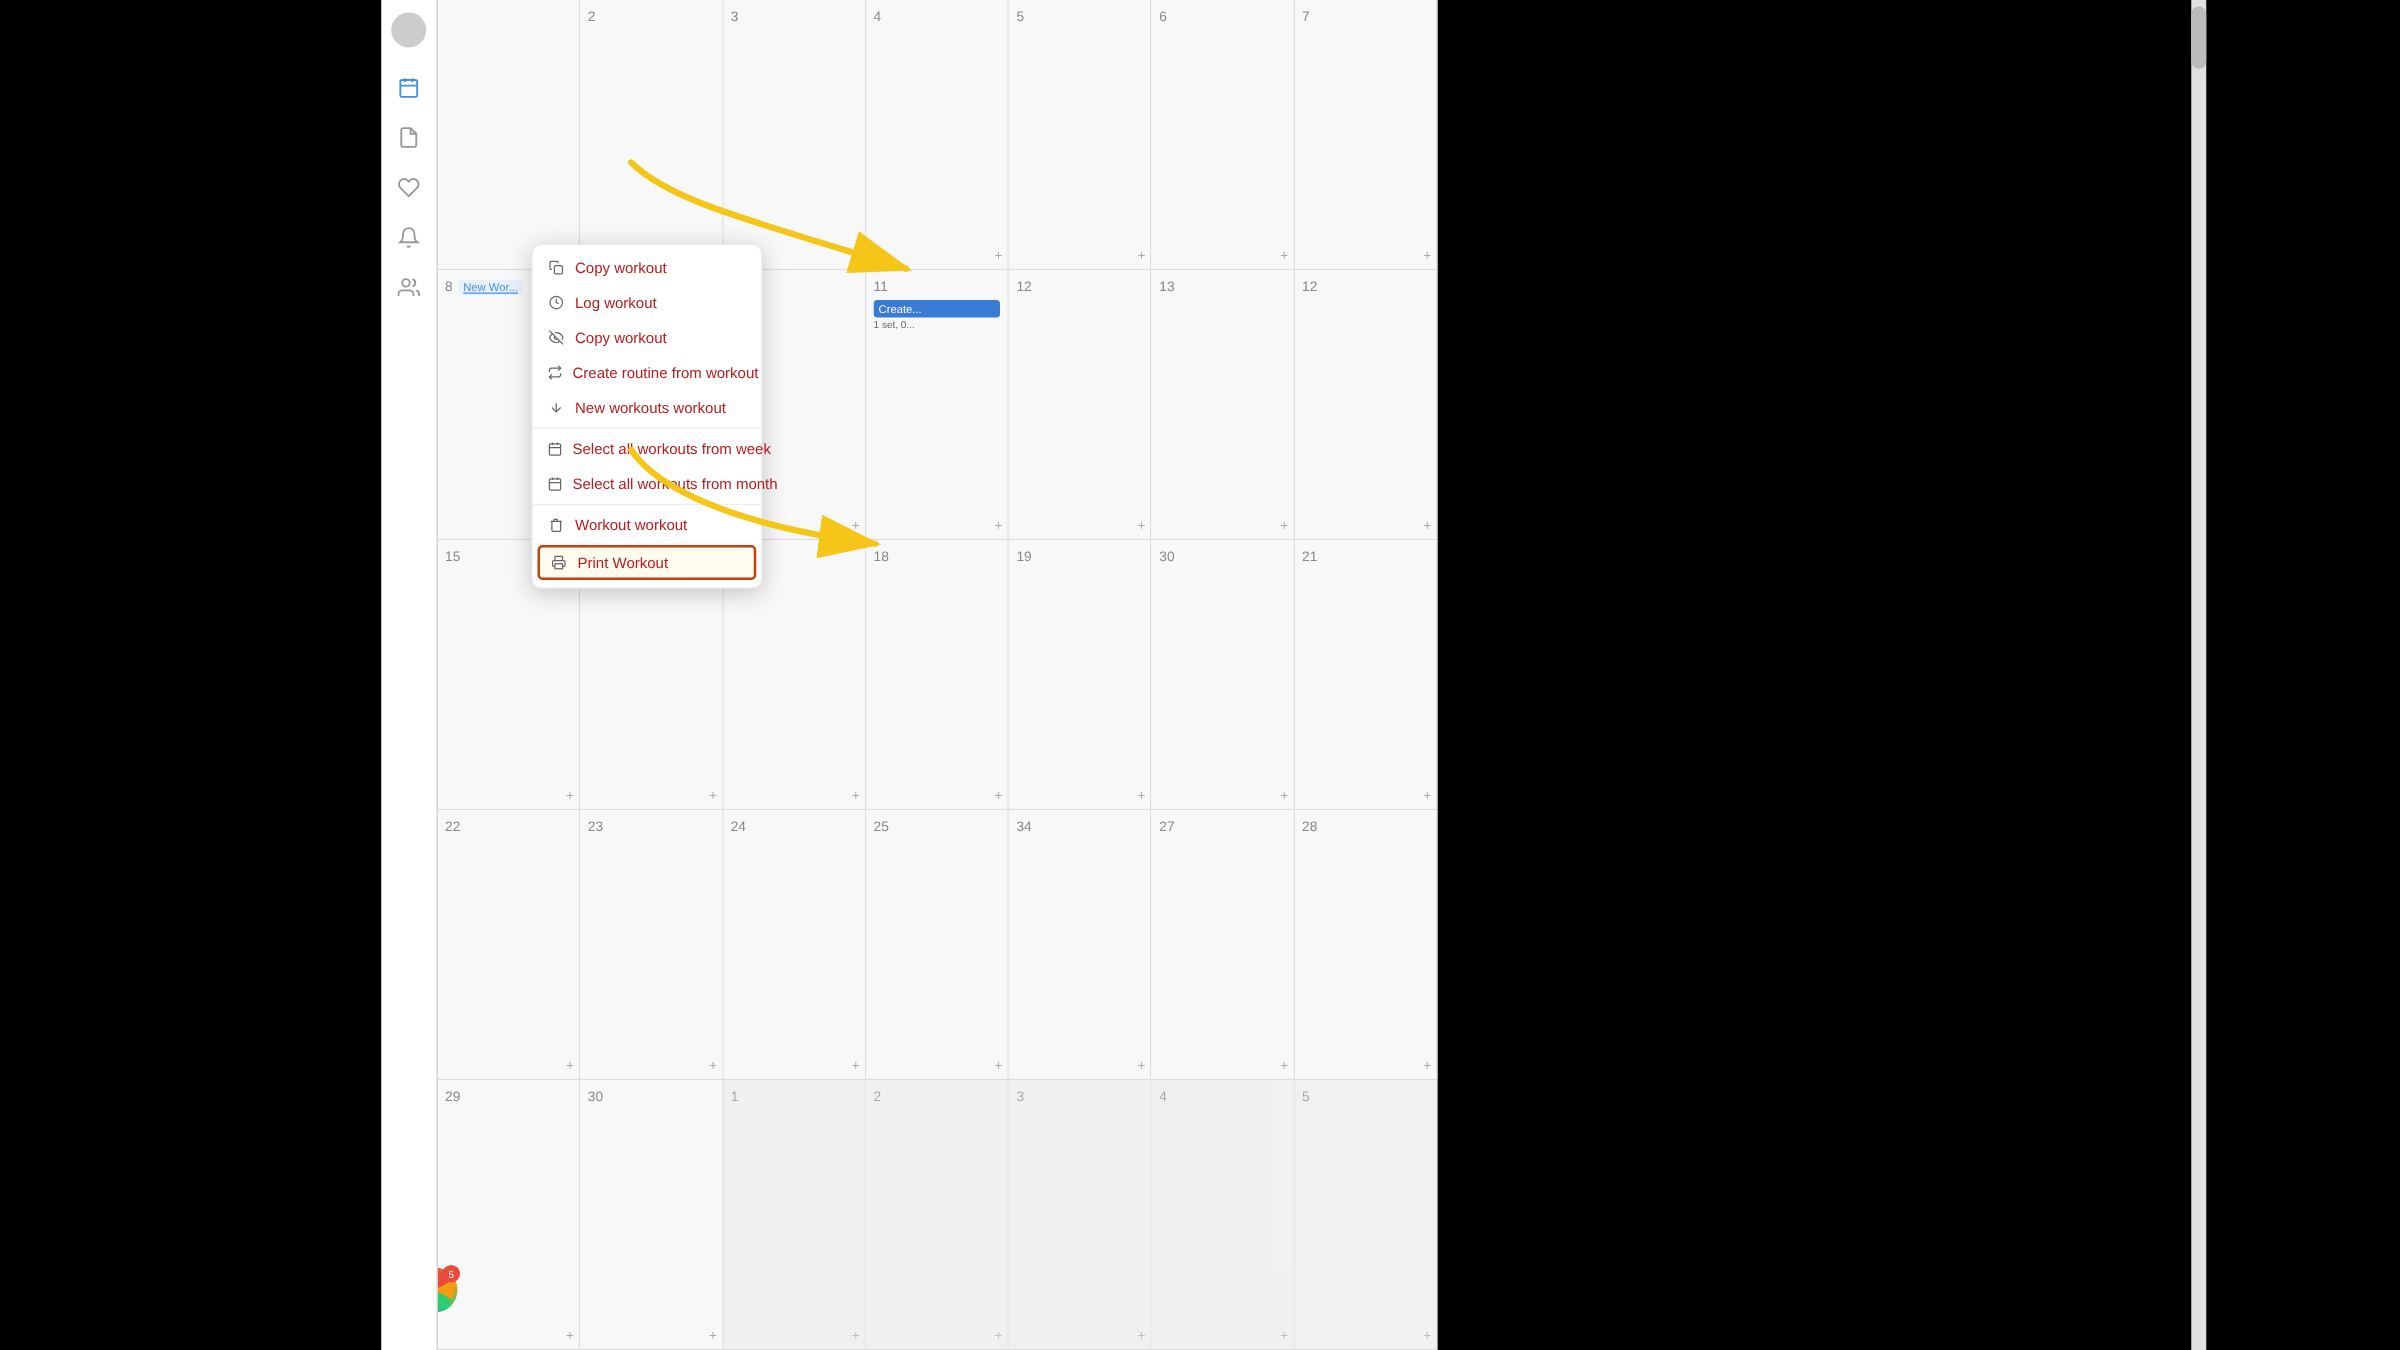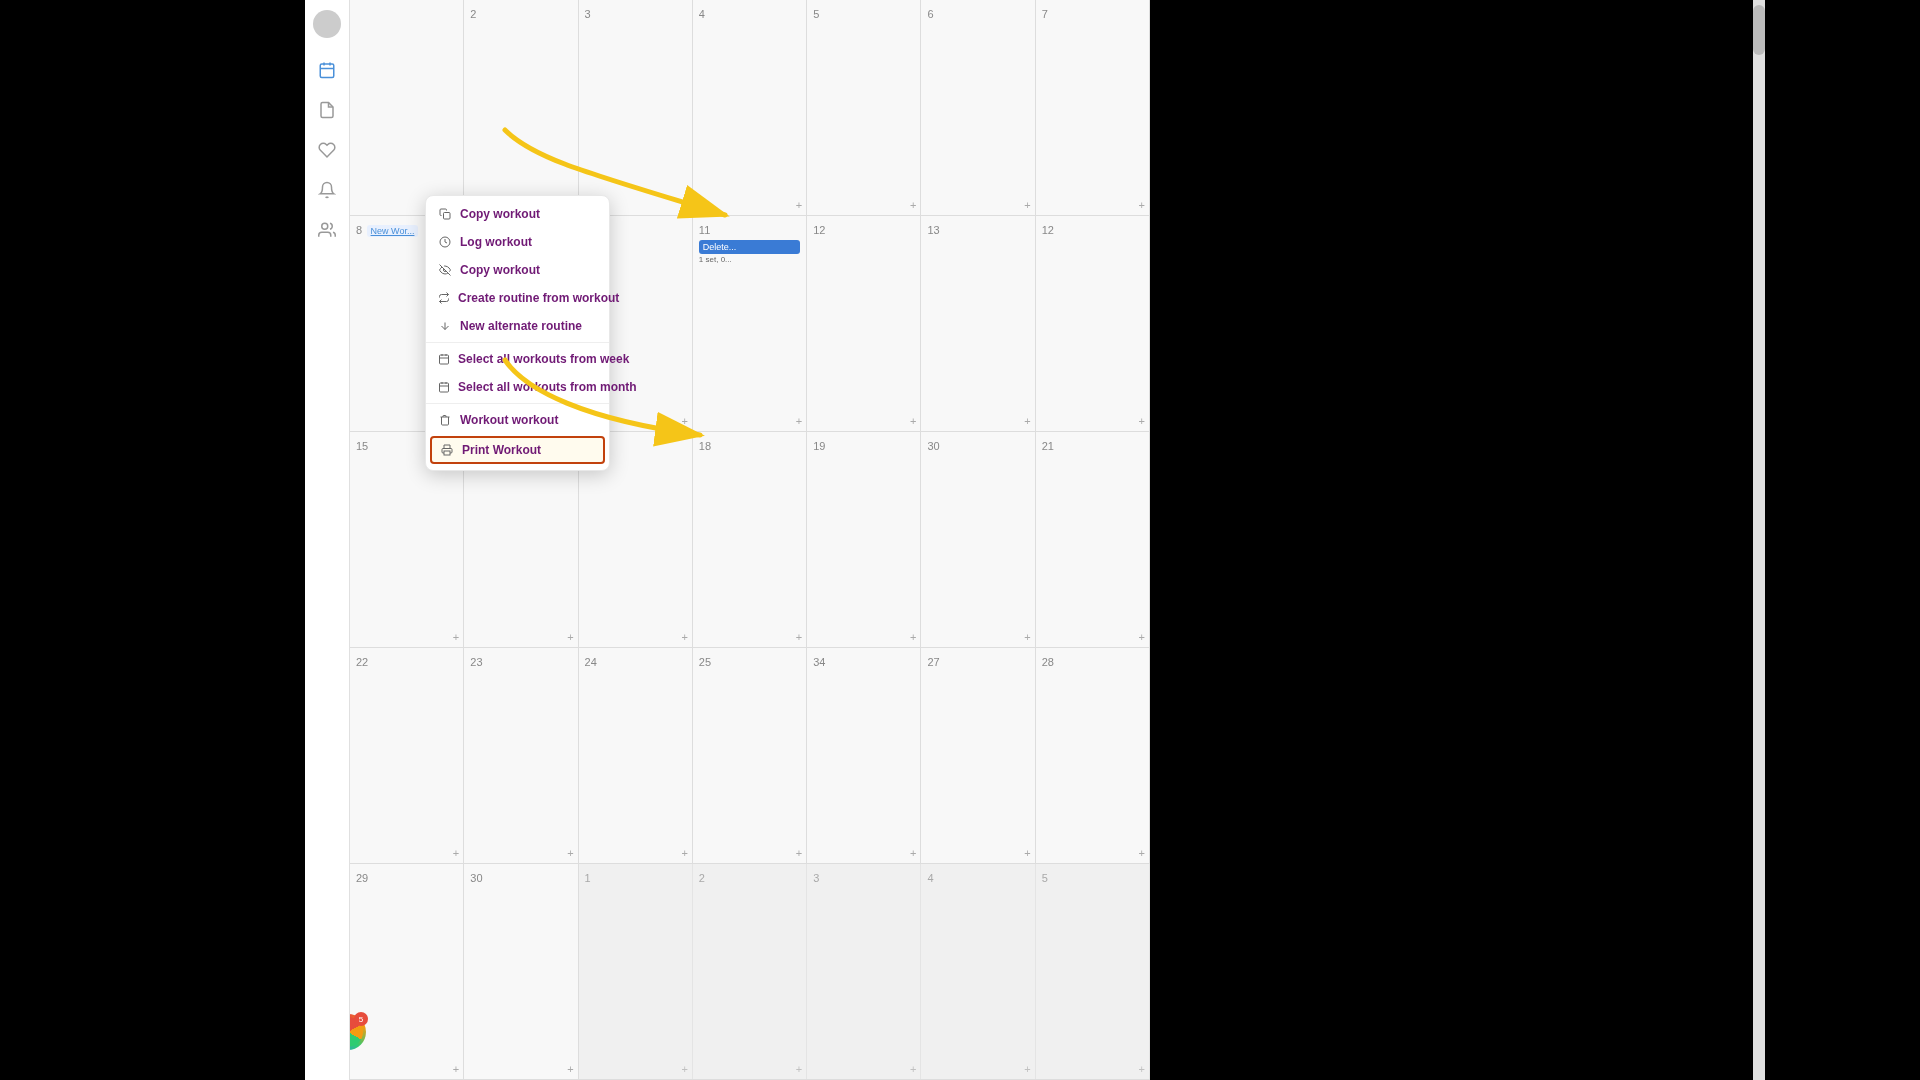--- a/index.html
+++ b/index.html
@@ -118,24 +118,23 @@
       padding: 4px 0;
       border: 1px solid #e8e8e8;
     }
 
     .context-menu-item {
       display: flex;
       align-items: center;
       gap: 8px;
       padding: 7px 12px;
       font-size: 12px;
-      color: #701a75;
+      color: #b91c1c;
       cursor: pointer;
       white-space: nowrap;
-      font-weight: bold;
     }
 
     .context-menu-item.highlighted {
       background: #fffbee;
       border: 2px solid #c2410c;
       border-radius: 4px;
       margin: 2px 4px;
       padding: 5px 8px;
     }
 
@@ -289,21 +288,21 @@
       <div class="calendar-cell">
         <span class="cell-number">9</span>
         <span class="cell-plus">+</span>
       </div>
       <div class="calendar-cell">
         <span class="cell-number">10</span>
         <span class="cell-plus">+</span>
       </div>
       <div class="calendar-cell" style="position:relative;">
         <span class="cell-number">11</span>
-        <div style="background:#3a7bd5; color:white; border-radius:3px; padding:2px 4px; font-size:9px; margin-top:2px;">Delete...</div>
+        <div style="background:#3a7bd5; color:white; border-radius:3px; padding:2px 4px; font-size:9px; margin-top:2px;">Create...</div>
         <div style="font-size:8px; color:#666; margin-top:1px;">1 set, 0...</div>
         <span class="cell-plus">+</span>
       </div>
       <div class="calendar-cell">
         <span class="cell-number">12</span>
         <span class="cell-plus">+</span>
       </div>
       <div class="calendar-cell">
         <span class="cell-number">13</span>
         <span class="cell-plus">+</span>
@@ -448,21 +447,21 @@
     </span>
     <span>Create routine from workout</span>
   </div>
   <div class="context-menu-item">
     <span class="icon">
       <svg width="12" height="12" viewBox="0 0 24 24" fill="none" stroke="#666" stroke-width="2">
         <line x1="12" y1="5" x2="12" y2="19"></line>
           <polyline points="19 12 12 19 5 12"></polyline>
       </svg>
     </span>
-    <span>New alternate routine</span>
+    <span>New workouts workout</span>
   </div>
   <div class="context-menu-divider"></div>
   <div class="context-menu-item">
     <span class="icon">
       <svg width="12" height="12" viewBox="0 0 24 24" fill="none" stroke="#666" stroke-width="2">
         <rect x="3" y="4" width="18" height="18" rx="2"></rect>
           <line x1="16" y1="2" x2="16" y2="6"></line>
           <line x1="8" y1="2" x2="8" y2="6"></line>
           <line x1="3" y1="10" x2="21" y2="10"></line>
       </svg>

